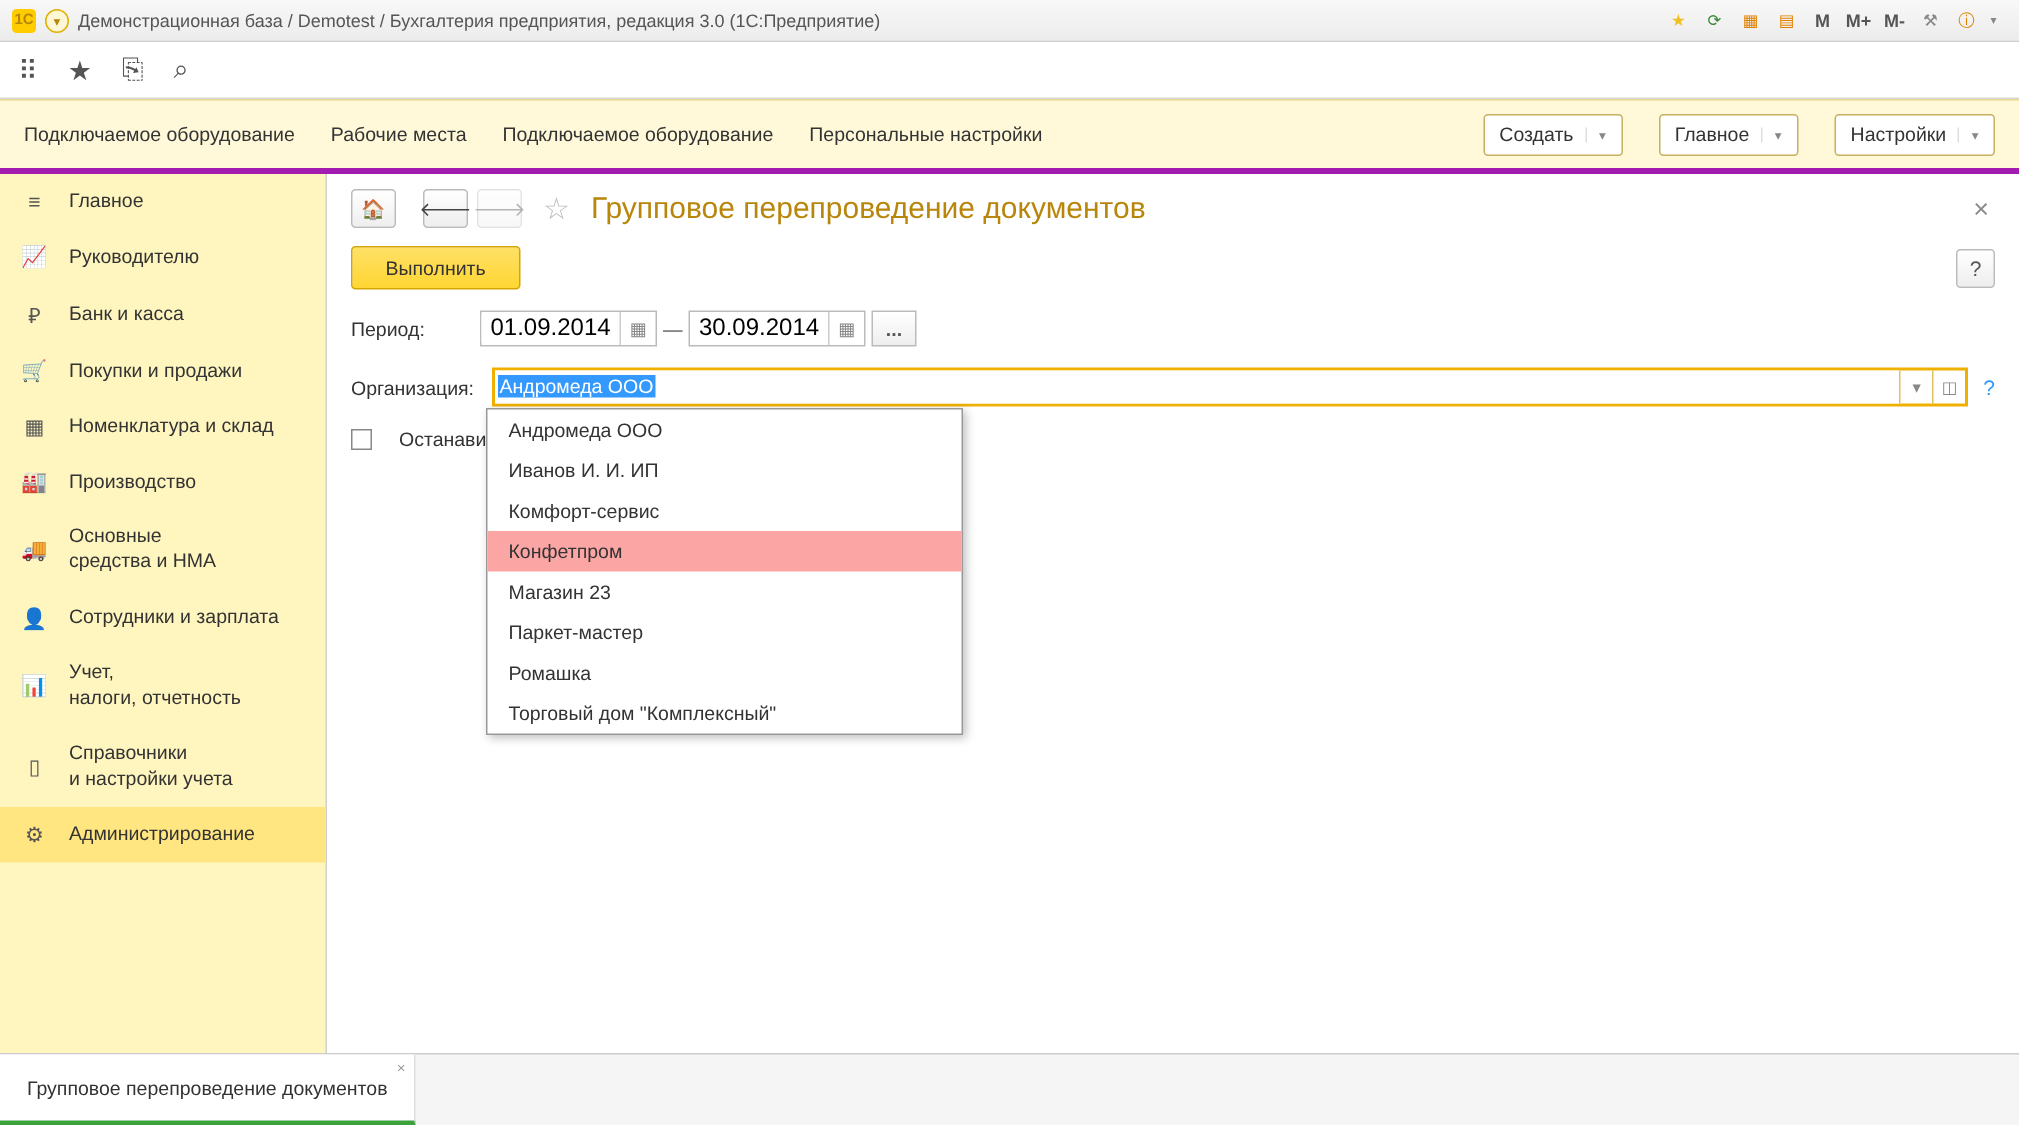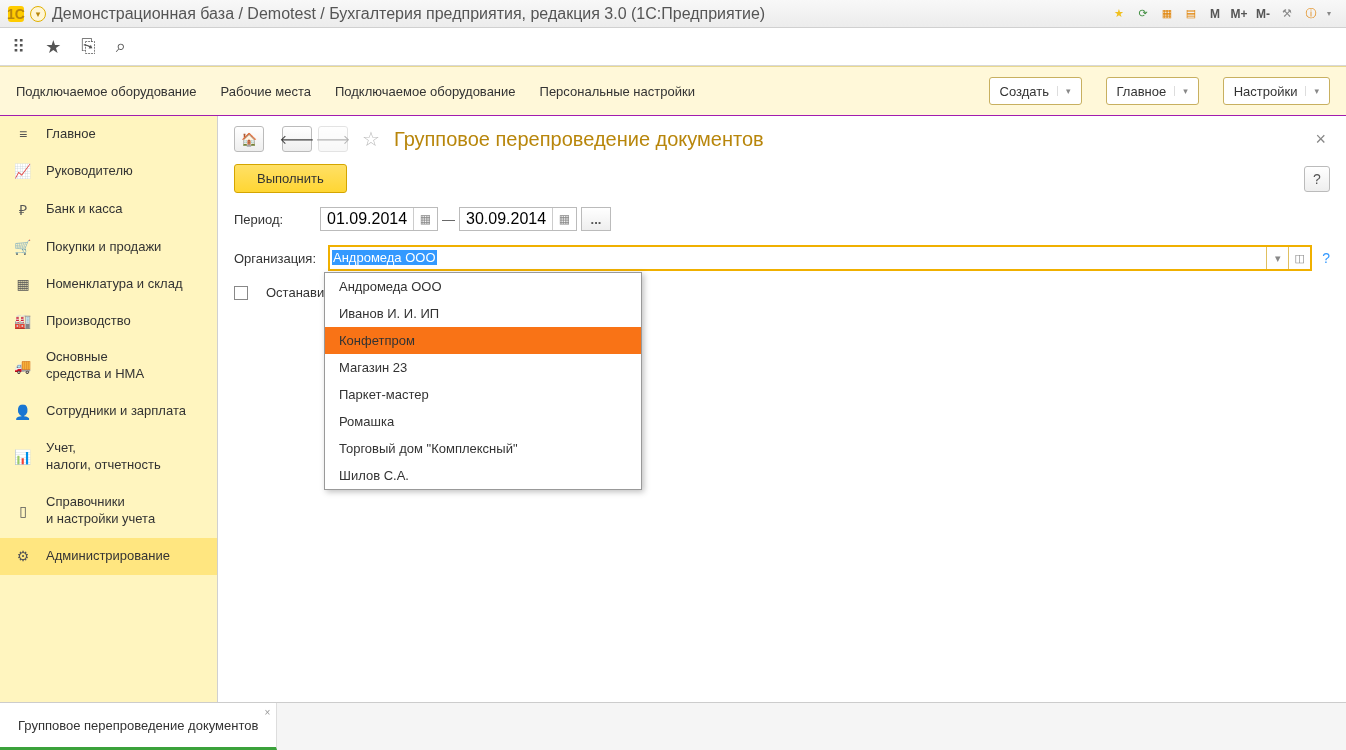--- a/index.html
+++ b/index.html
@@ -1,36 +1,36 @@
 <!DOCTYPE html>
 <html><head>
 <meta charset="utf-8">
 <style>
 * { box-sizing: border-box; margin: 0; padding: 0; }
 body { font-family: Arial, sans-serif; font-size: 13px; color: #333; background: #fff; width: 1346px; height: 750px; overflow: hidden; }
 
 
 .titlebar { height: 28px; background: linear-gradient(#f8f8f8,#ececec); border-bottom: 1px solid #d0d0d0; display: flex; align-items: center; padding: 0 8px; gap: 6px; }
-.titlebar .logo { width: 16px; height: 16px; background: #ffcc00; border-radius: 3px; font-size: 14px; color: #b8860b; display:flex;align-items:center;justify-content:center;font-weight:bold }
+.titlebar .logo { width: 16px; height: 16px; background: #ffcc00; border-radius: 3px; font-size: 10px; color: #b8860b; display:flex;align-items:center;justify-content:center;font-weight:bold }
 .titlebar .logo2 { width: 16px; height: 16px; border:1px solid #e0b000; border-radius: 50%; background:#fff6d5; display:flex;align-items:center;justify-content:center }
 .titlebar .logo2::after{content:"▾";font-size:9px;color:#b8860b}
-.titlebar .title { color: #555; font-size: 16px; flex: 1 }
+.titlebar .title { color: #555; font-size: 12px; flex: 1 }
 .titlebar .right-icons { display:flex; gap:6px; align-items:center }
 .titlebar .ri { width:18px; height:18px; display:flex;align-items:center;justify-content:center;font-size:11px;color:#888;cursor:pointer }
 .ri.m{font-weight:bold;color:#555;font-size:12px}
 .ri.star{color:#f0c020}
 .ri.green{color:#3a8a3a}
 .ri.orange{color:#e08000}
 
 
 .toolbar2 { height: 38px; border-bottom: 1px solid #d8d8d8; display: flex; align-items: center; padding: 0 12px; gap: 20px; background:#fff }
 .toolbar2 .tb-icon { font-size: 18px; color: #555; cursor:pointer }
 
 
-.band { background: #fff8d9; border-bottom: 1px solid #a21caf; border-top: 1px solid #e8d890; height: 50px; display: flex; align-items: center; padding: 0 16px; gap: 24px }
+.band { background: #fff8d9; border-bottom: 4px solid #a21caf; border-top: 1px solid #e8d890; height: 50px; display: flex; align-items: center; padding: 0 16px; gap: 24px }
 .band .link { color: #333; cursor:pointer; font-size:13px }
 .band .spacer { flex: 1 }
 .band-btn { border: 1px solid #c8b060; background: #fff; border-radius: 3px; height: 28px; padding: 0 10px; display:flex;align-items:center;gap:8px;cursor:pointer;color:#333 }
 .band-btn .caret{font-size:9px;color:#888;border-left:1px solid #ddd;padding-left:8px}
 
 
 .main { display: flex; height: calc(100% - 28px - 38px - 50px - 48px); }
 
 
 .sidebar { width: 218px; background: #fff5bf; border-right: 1px solid #d0d0d0; overflow-y:auto }
@@ -67,21 +67,21 @@
 .help-q { color:#3399ff; margin-left:6px; cursor:pointer;font-size:14px }
 
 
 .org-row { position:relative }
 
 .chk { width:14px;height:14px; border:1px solid #888; background:#fff; display:inline-block }
 
 
 .dropdown { position:absolute; left:90px; top:27px; width:318px; background:#fff; border:1px solid #999; box-shadow: 2px 2px 6px rgba(0,0,0,0.25); z-index:10 }
 .dd-item { padding:6px 14px; font-size:13px; cursor:pointer; color:#333 }
-.dd-item.hl { background:#f97316 }
+.dd-item.hl { background:#fca5a5 }
 
 
 .footer { height:48px; border-top:1px solid #ccc; background:#f5f5f5; display:flex; align-items:stretch }
 .ftab { padding:0 18px; display:flex; align-items:center; border-right:1px solid #ddd; position:relative; cursor:pointer; font-size:13px; color:#333; background:#f5f5f5 }
 .ftab.active { background:#fff; border-bottom:3px solid #3ba23b }
 .ftab .tx { font-size:10px; position:absolute; top:4px; right:6px; color:#999; cursor:pointer }
 </style>
 </head>
 <body>
 
@@ -219,26 +219,26 @@
           <span class="ob">◫</span>
         </div>
       </div>
       <span class="help-q">?</span>
 
       <span style="position:absolute;left:98px;top:5px;background:#3399ff;color:#fff;padding:0 1px;font-size:13px">Андромеда ООО</span>
 
       <div class="dropdown" id="dropdown">
           <div class="dd-item">Андромеда ООО</div>
           <div class="dd-item">Иванов И. И. ИП</div>
+          <div class="dd-item">Комфорт-сервис</div>
           <div class="dd-item hl">Конфетпром</div>
           <div class="dd-item">Магазин 23</div>
           <div class="dd-item">Паркет-мастер</div>
           <div class="dd-item">Ромашка</div>
           <div class="dd-item">Торговый дом "Комплексный"</div>
-          <div class="dd-item">Шилов С.А.</div>
         </div>
     </div>
 
     <div class="row">
       <span class="chk"></span>
       <span style="margin-left:14px">Останави</span>
     </div>
 
   </div>
 </div>

